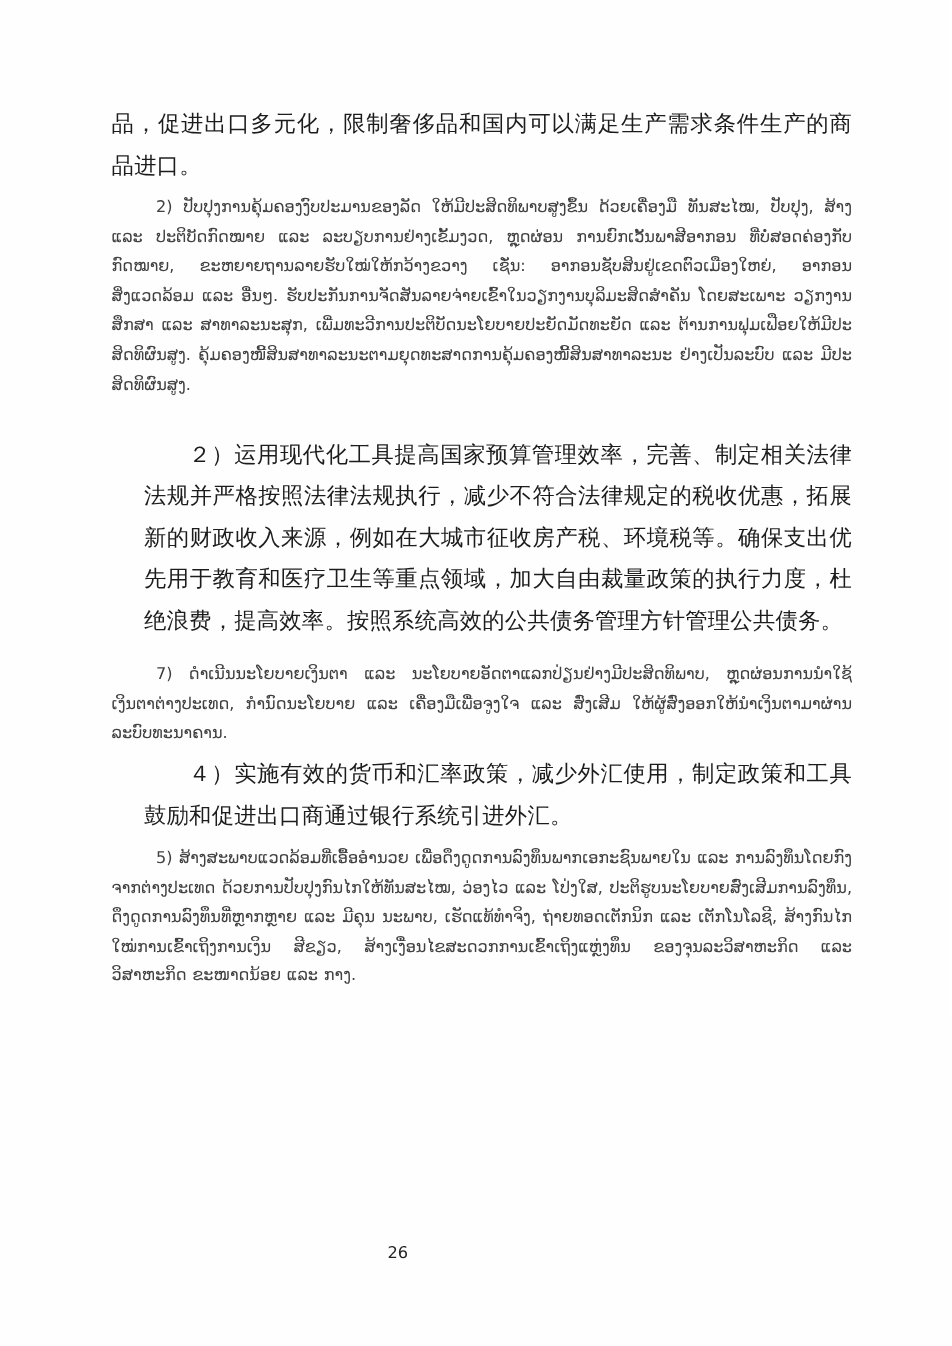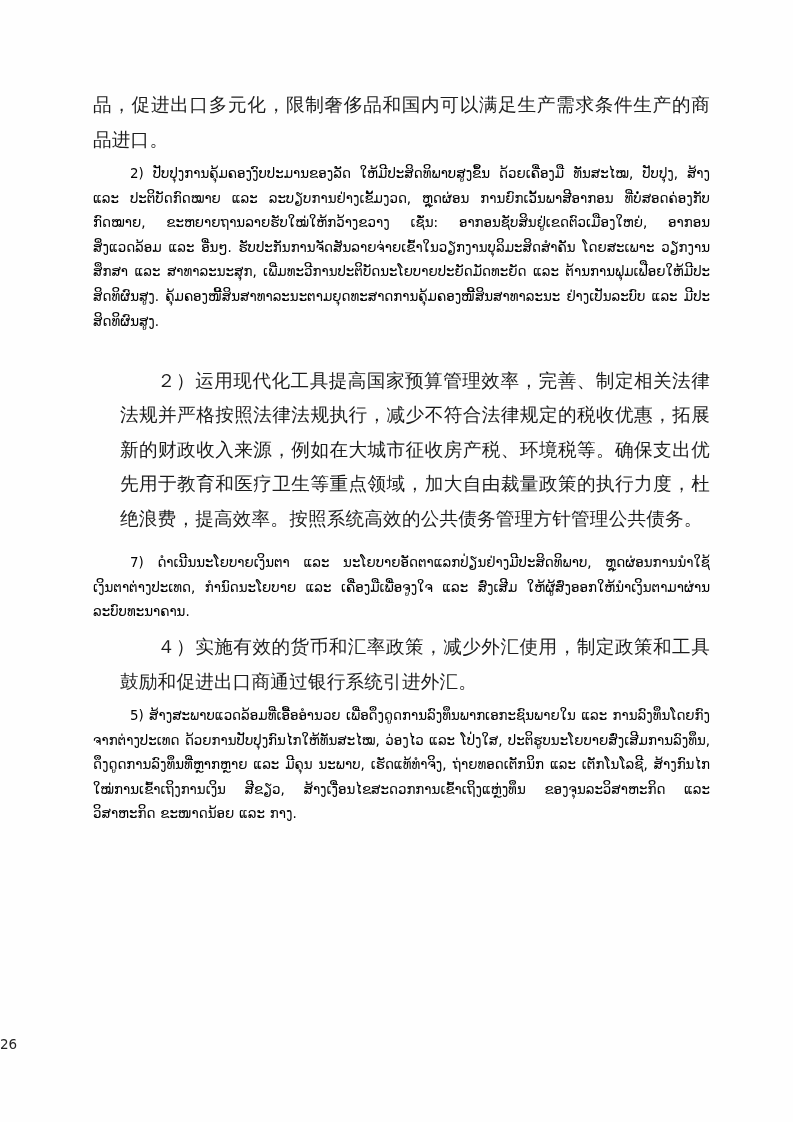--- a/index.html
+++ b/index.html
@@ -27,42 +27,42 @@
   .content {
     position: absolute;
     left: 93px;
     top: 88px;
     width: 617px;
   }
 
   
   p.zh {
     margin: 0 0 0 0;
-    font-family: Liberation Sans, sans-serif;
+    font-family: Liberation Mono, monospace;
     font-size: 18.6px;
     line-height: 34.5px;
     text-align: justify;
     text-justify: inter-character;
     letter-spacing: 0.2px;
     color: #1c1c1c;
     text-indent: 0;
   }
   p.zh.indent {
     text-indent: 37px;
     margin-left: 27px;
   }
 
   
   p.lo {
     margin: 0;
     font-family: "DejaVu Sans", "Liberation Sans", sans-serif;
     font-size: 13.4px;
     line-height: 24.6px;
     text-align: justify;
-    color: #000000;
+    color: #404040;
     word-spacing: 0.5px;
   }
   p.lo.indent {
     text-indent: 37px;
   }
   
   p.lo::after {
     content: "";
     display: inline-block;
     width: 100%;
@@ -74,20 +74,21 @@
   }
   p.lastline-natural::after { display: none; }
 
   .gap-sm { height: 5px; }
 
   .page-number {
     position: absolute;
     left: 0;
     top: 1036px;
     width: 663px;
+    text-align: center;
     font-family: "DejaVu Sans", "Liberation Sans", sans-serif;
     font-size: 13.5px;
     color: #242424;
   }
 </style>
 </head>
 <body>
 
 <div class="page">
 

